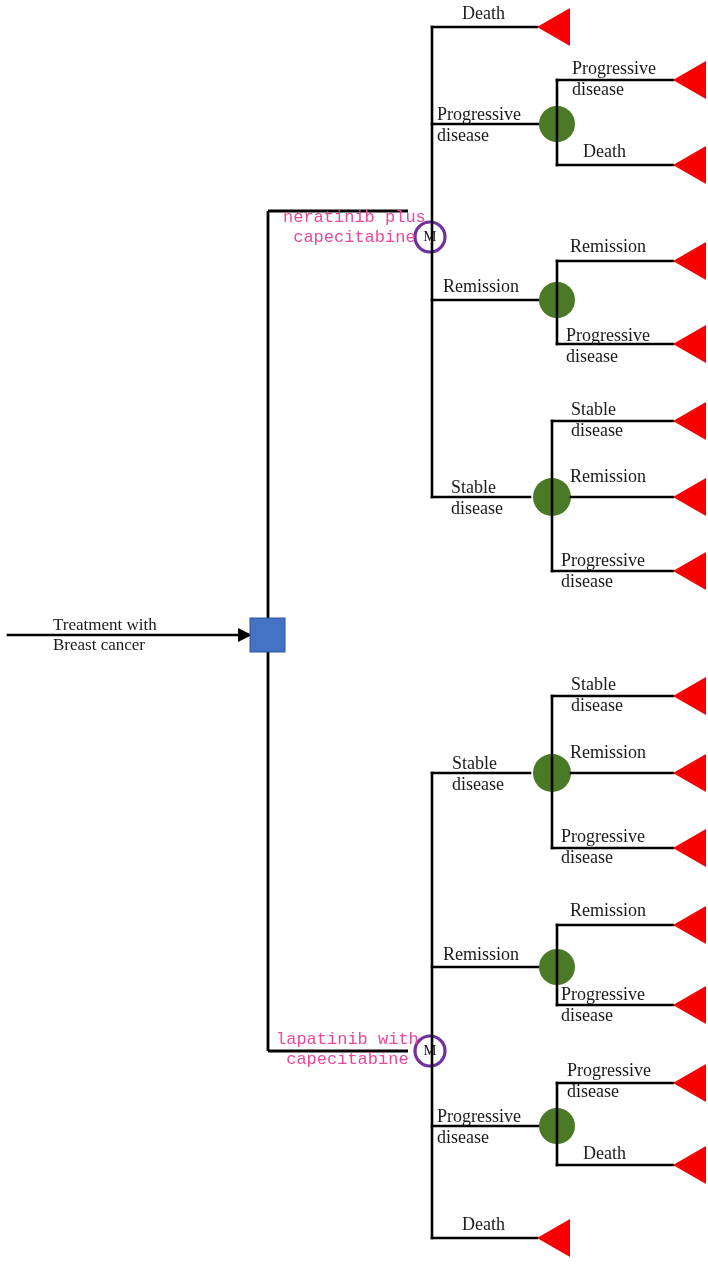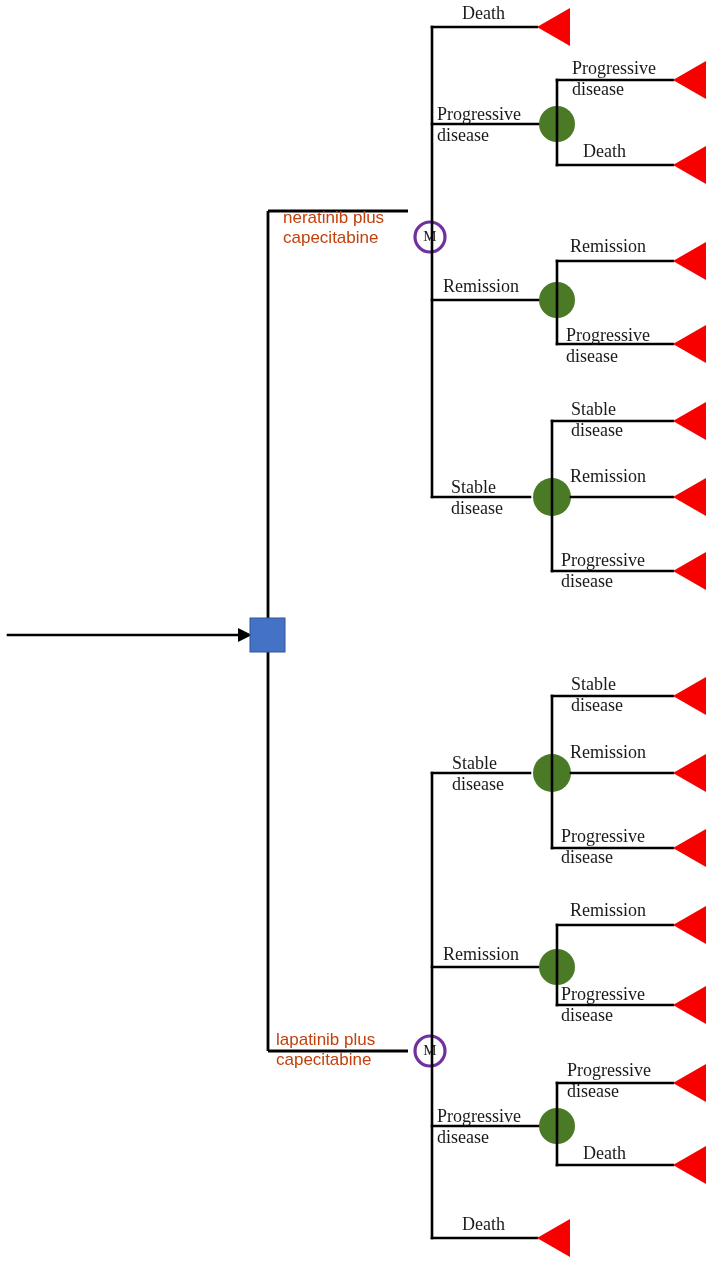--- a/index.html
+++ b/index.html
@@ -74,26 +74,26 @@
     position: absolute;
     font-family: "Liberation Serif", "DejaVu Serif", serif;
     font-size: 17px;
     color: #1a1a1a;
     line-height: 1.2;
     white-space: pre-line;
     text-align: left;
   }
   .arm-label {
     position: absolute;
-    font-family: Liberation Sans, sans-serif;
+    font-family: Liberation Mono, monospace;
     font-size: 17px;
-    color: #c2410c;
+    color: #ec4899;
     line-height: 1.15;
     white-space: pre-line;
-    text-align: left;
+    text-align: center;
   }
 </style>
 </head>
 <body>
 
 <div id="tree-canvas">
 
   <svg id="tree-svg" viewBox="0 0 708 1265">
 
     <g>
@@ -197,25 +197,27 @@
       <polygon class="terminal-tri" points="673,1165 706,1146 706,1184"></polygon>
     </g>
 
     <g>
       <line class="edge-line" x1="432" y1="1238" x2="537" y2="1238"></line>
       <polygon class="terminal-tri" points="537,1238 570,1219 570,1257"></polygon>
     </g>
 
   </svg>
 
+  <div class="root-label" style="left:53px; top:615px;">Treatment with
+Breast cancer</div>
 
   <div class="arm-label" style="left:283px; top:208px;">neratinib plus
 capecitabine</div>
 
-  <div class="arm-label" style="left:276px; top:1030px;">lapatinib plus
+  <div class="arm-label" style="left:276px; top:1030px;">lapatinib with
 capecitabine</div>
 
   <div class="lbl" style="left:462px; top:3px;">Death</div>
 
   <div class="lbl two-line" style="left:437px; top:104px;">Progressive
 disease</div>
   <div class="lbl two-line" style="left:572px; top:58px;">Progressive
 disease</div>
   <div class="lbl" style="left:583px; top:141px;">Death</div>
 

